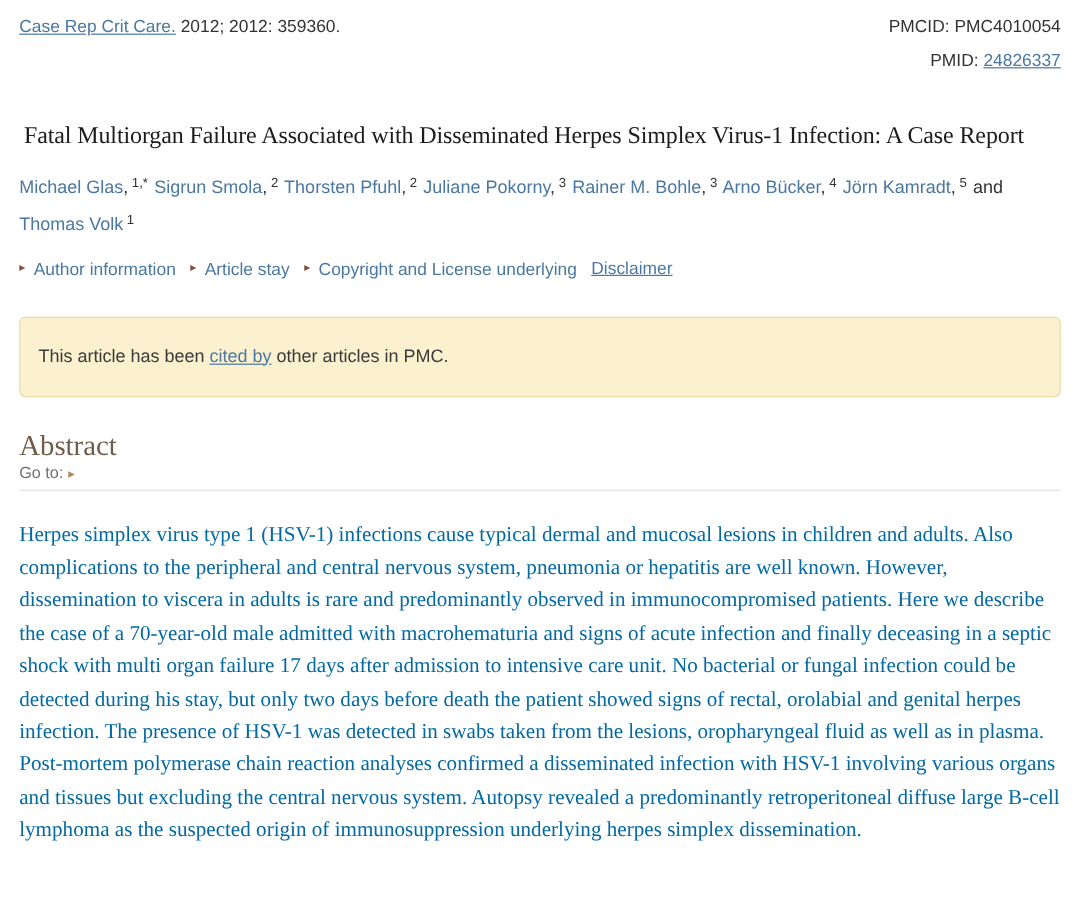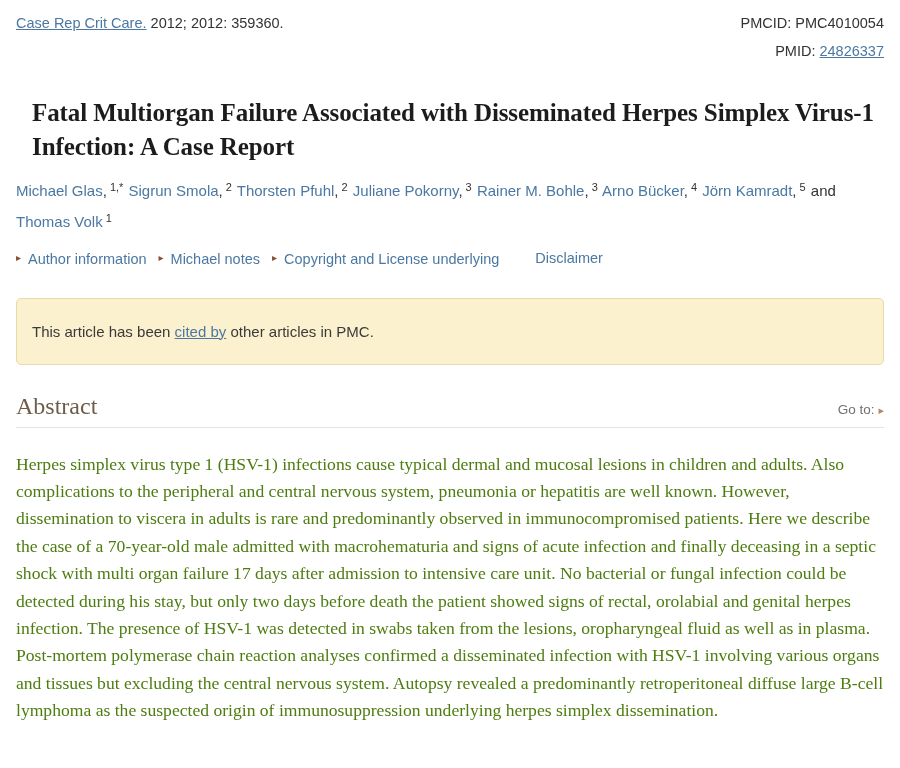--- a/index.html
+++ b/index.html
@@ -19,49 +19,49 @@
   a{cursor:pointer;}
   .link{color:var(--link);text-decoration:underline;}
 
   
   .meta-row{display:flex;justify-content:space-between;align-items:flex-start;font-size:14.5px;line-height:19px;color:#333;gap:20px;}
   .meta-left div{margin-bottom:9px;}
   .meta-right{text-align:right;}
   .meta-right div{margin-bottom:9px;}
 
   
-  .title{font-family:"Liberation Serif","DejaVu Serif",serif;font-weight:bold;letter-spacing:-0.1px;
-    font-size:25px;line-height:34px;color:#1c1c1c;margin:26px 0 0 16px;}
+  .title{font-family:"Liberation Serif","DejaVu Serif",serif;font-weight:normal;letter-spacing:-0.1px;
+    font-size:20px;line-height:34px;color:#1c1c1c;margin:26px 0 0 4px;}
 
   
   .authors{margin-top:12px;font-size:15px;line-height:30px;color:#333;}
   .authors .author-link{color:var(--link);}
   .auth-sup{font-size:11px;position:relative;top:-5px;color:#333;margin-left:3px;margin-right:1px;}
 
   
   .info-row{margin-top:11px;display:flex;align-items:center;font-size:14.5px;}
   .info-link{display:inline-flex;align-items:center;color:var(--link);text-decoration:none;margin-right:12px;}
   .bullet-arrow{color:var(--bullet-arrow);font-size:10px;margin-right:7px;position:relative;top:-1px;}
-  .disclaimer-link{color:var(--link);margin-left:24px;}
+  .disclaimer-link{color:var(--link);text-decoration:underline;}
 
   
   .notice{margin-top:31px;background:var(--notice-bg);border:1px solid var(--notice-border);
     border-radius:5px;padding:24px 15px;font-size:15px;color:#3a3a3a;}
 
   
   .section{margin-top:28px;}
-  .section-head{display:flex;justify-content:space-between;align-items:baseline;}
+  .section-head{display:flex;justify-content:space-between;align-items:baseline;flex-direction:column;}
   .section-title{font-family:"Liberation Serif","DejaVu Serif",serif;font-weight:normal;
     font-size:24px;color:var(--heading-brown);margin:0;}
   .goto{font-size:13.5px;color:#707070;text-decoration:none;white-space:nowrap;}
   .goto-arrow{color:var(--goto-arrow);font-size:11px;margin-left:4px;}
   .rule{border:0;border-top:1px solid #e3e3e1;margin:7px 0 0 0;}
 
   .abstract-body{font-family:"Liberation Serif","DejaVu Serif",serif;font-size:17.6px;
-    line-height:27.4px;color:#4d7c0f;margin:23px 0 0 0;}
+    line-height:27.4px;color:#0369a1;margin:23px 0 0 0;}
 </style>
 </head>
 <body>
 
 <div class="page">
 
   <div class="meta-row">
     <div class="meta-left">
       <div><a class="link">Case Rep Crit Care.</a><span> 2012; 2012: 359360.</span></div>
     </div>
@@ -74,21 +74,21 @@
   <h1 class="title">Fatal Multiorgan Failure Associated with Disseminated Herpes Simplex Virus-1 Infection: A Case Report</h1>
 
   <div class="authors"><a class="author-link">Michael Glas</a>,<span class="auth-sup">1,*</span> <a class="author-link">Sigrun Smola</a>,<span class="auth-sup">2</span> <a class="author-link">Thorsten Pfuhl</a>,<span class="auth-sup">2</span> <a class="author-link">Juliane Pokorny</a>,<span class="auth-sup">3</span> <a class="author-link">Rainer M. Bohle</a>,<span class="auth-sup">3</span> <a class="author-link">Arno Bücker</a>,<span class="auth-sup">4</span> <a class="author-link">Jörn Kamradt</a>,<span class="auth-sup">5</span> and <a class="author-link">Thomas Volk</a><span class="auth-sup">1</span> </div>
 
   <div class="info-row">
     <span id="info-links"><a class="info-link">
           <span class="bullet-arrow">▸</span>
           <span>Author information</span>
         </a><a class="info-link">
           <span class="bullet-arrow">▸</span>
-          <span>Michael notes</span>
+          <span>Article stay</span>
         </a><a class="info-link">
           <span class="bullet-arrow">▸</span>
           <span>Copyright and License underlying</span>
         </a></span>
     <a class="disclaimer-link">Disclaimer</a>
   </div>
 
   <div class="notice">
     <span>This article has been </span><a class="link">cited by</a><span> other articles in PMC.</span>
   </div>

